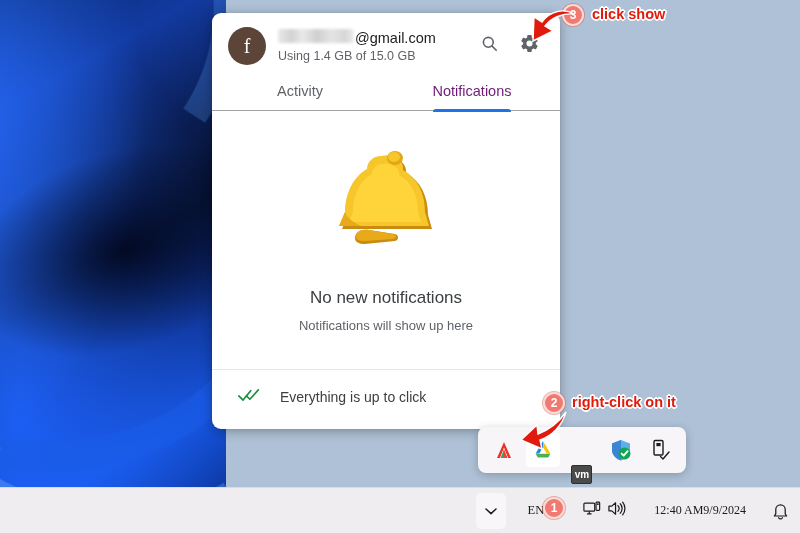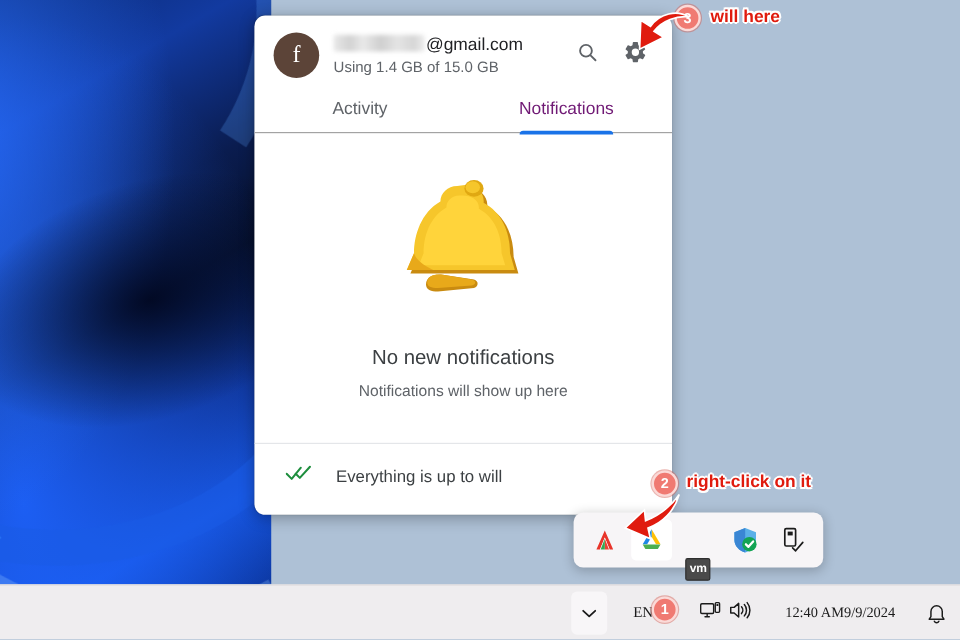--- a/index.html
+++ b/index.html
@@ -412,21 +412,21 @@
     <div class="empty-sub">Notifications will show up here</div>
   </div>
 
   <div class="panel-footer">
     <span>
       <svg width="22" height="16" viewBox="0 0 26 16" fill="none" stroke="#1e8e3e" stroke-width="2" stroke-linecap="round" stroke-linejoin="round">
         <polyline points="1,9 6,14 15,3"></polyline>
         <polyline points="10,9 14,13 24,2"></polyline>
       </svg>
     </span>
-    <span class="footer-text">Everything is up to will</span>
+    <span class="footer-text">Everything is up to click</span>
   </div>
 </div>
 
 <div id="tray-flyout">
 
   <div class="tray-app">
     <svg width="24" height="24" viewBox="0 0 24 24">
       <path d="M12 4 L19 20 L16 20 L12 10 L8 20 L5 20 Z" fill="#e8342a"></path>
       <path d="M12 10 L16 20 L8 20 Z" fill="#ffffff"></path>
       <path d="M12 11 L15.5 20 L12 20 Z" fill="#ea4335"></path>
@@ -506,21 +506,21 @@
     <div class="tray-bell">
       <svg width="17" height="18" viewBox="0 0 18 19" fill="none" stroke="#1b1b1b" stroke-width="1.3">
         <path d="M4 8 A5 5 0 0 1 14 8 V12.5 L15.5 14.8 H2.5 L4 12.5 Z" stroke-linejoin="round"></path>
         <path d="M7 16.6 A2.2 2.2 0 0 0 11 16.6" stroke-linecap="round"></path>
       </svg>
     </div>
   </div>
 </div>
 
 <div class="badge" style="left:562px; top:4px;">3</div>
-<div class="callout" style="left:592px; top:6px;">will here</div>
+<div class="callout" style="left:592px; top:6px;">click show</div>
 <svg class="arrow" style="left:524px; top:8px;" width="52" height="44" viewBox="0 0 52 44">
   <path d="M50 6 C40 0 26 3 18 14 L10 9 L9 33 L29 23 L21 18 C28 9 40 5 50 6 Z" fill="#e01b0e" stroke="#ffffff" stroke-width="1.4"></path>
 </svg>
 
 <div class="badge" style="left:543px; top:392px;">2</div>
 <div class="callout" style="left:572px; top:394px;">right-click on it</div>
 <svg class="arrow" style="left:518px; top:410px;" width="52" height="44" viewBox="0 0 52 44">
   <path d="M48 2 C44 16 34 26 22 30 L24 39 L3 30 L19 15 L20 24 C30 20 41 12 48 2 Z" fill="#e01b0e" stroke="#ffffff" stroke-width="1.4"></path>
 </svg>
 

